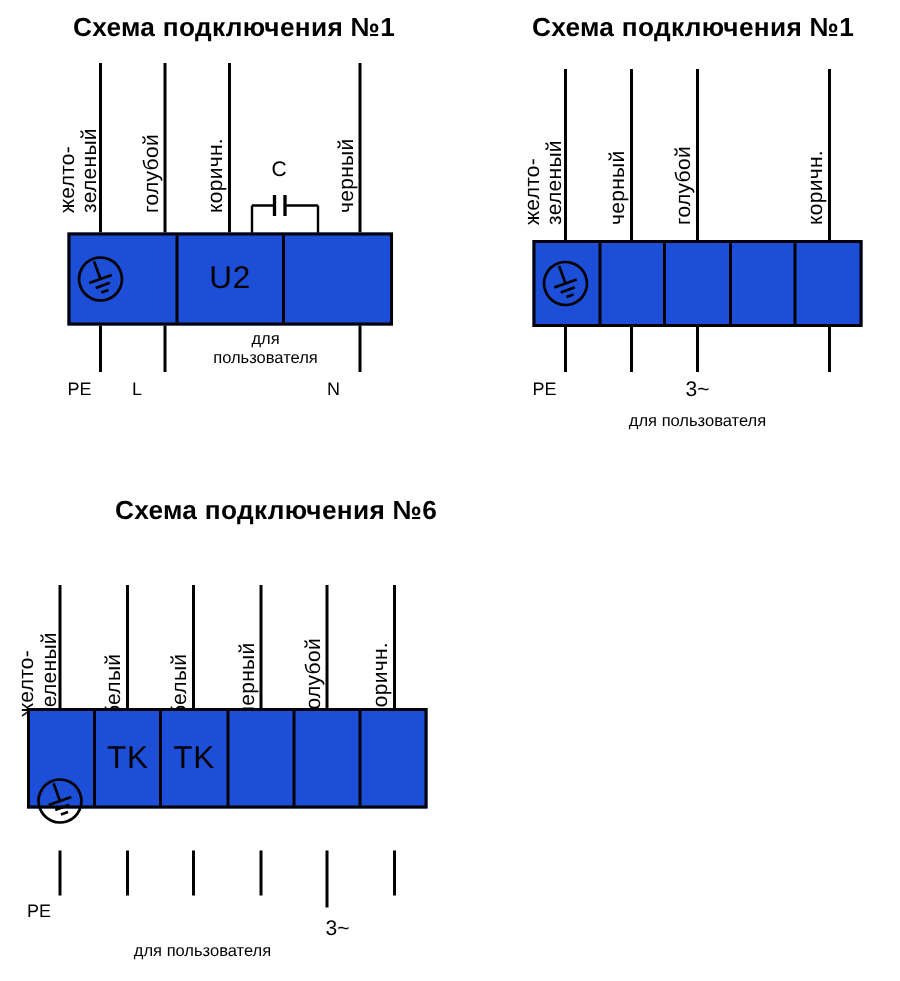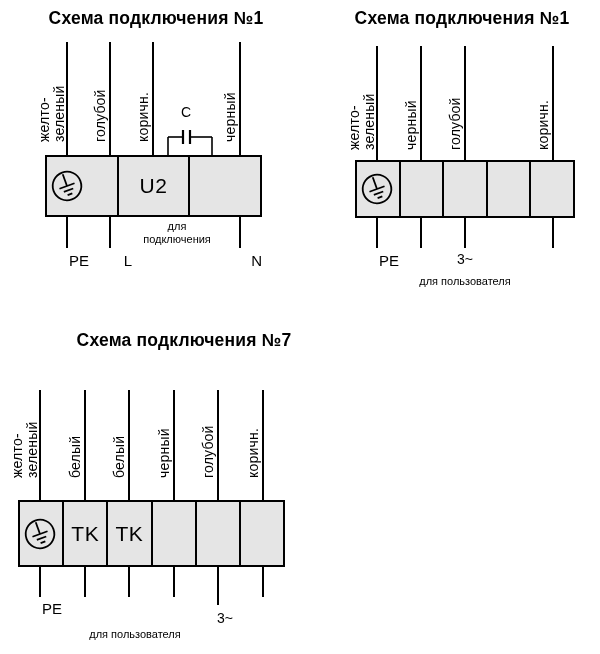--- a/index.html
+++ b/index.html
@@ -33,36 +33,36 @@
     font-size: 14px;
     line-height: 1.07;
     white-space: pre-line;
     letter-spacing: 0.2px;
   }
   .tblock {
     position: absolute;
     box-sizing: border-box;
     border: 2px solid #000;
     display: flex;
-    background: #e5e5e5;
+    background: #1d4ed8;
   }
   .tcell {
     flex: 1;
     border-left: 2px solid #000;
     display: flex;
     align-items: center;
     justify-content: center;
     font-size: 21px;
     letter-spacing: 0.5px;
   }
   .tcell:first-child { border-left: none; }
   .small-label {
     position: absolute;
-    font-size: 15px;
-    text-align: right;
+    font-size: 12px;
+    text-align: left;
   }
   .phase-label {
     position: absolute;
     font-size: 14px;
     text-align: center;
   }
   .user-note {
     position: absolute;
     font-size: 11px;
     text-align: center;
@@ -133,21 +133,21 @@
     </div>
 
     <div class="wire" style="left:66px; top:217px; height:31px;"></div>
     <div class="wire" style="left:109px; top:217px; height:31px;"></div>
     <div class="wire" style="left:239px; top:217px; height:31px;"></div>
 
     <div class="small-label" style="left:45px; top:252px; width:44px;">PE</div>
     <div class="small-label" style="left:88px; top:252px; width:44px;">L</div>
     <div class="small-label" style="left:218px; top:252px; width:44px;">N</div>
     <div class="user-note" style="left:125px; top:220px; width:104px;">для
-подключения</div>
+пользователя</div>
   </section>
 
   <section>
     <div class="title" style="left:338px; top:8px; width:248px;">Схема подключения №1</div>
 
     <div class="wire" style="left:376px; top:46px; height:114px;"></div>
     <div class="wire" style="left:420px; top:46px; height:114px;"></div>
     <div class="wire" style="left:464px; top:46px; height:114px;"></div>
     <div class="wire" style="left:552px; top:46px; height:114px;"></div>
 
@@ -181,38 +181,38 @@
     <div class="wire" style="left:420px; top:218px; height:30px;"></div>
     <div class="wire" style="left:464px; top:218px; height:30px;"></div>
     <div class="wire" style="left:552px; top:218px; height:30px;"></div>
 
     <div class="small-label" style="left:355px; top:252px; width:44px;">PE</div>
     <div class="phase-label" style="left:443px; top:251px; width:44px;">3~</div>
     <div class="user-note" style="left:393px; top:275px; width:144px;">для пользователя</div>
   </section>
 
   <section>
-    <div class="title" style="left:58px; top:330px; width:252px;">Схема подключения №7</div>
+    <div class="title" style="left:58px; top:330px; width:252px;">Схема подключения №6</div>
 
     <div class="wire" style="left:39px; top:390px; height:110px;"></div>
     <div class="wire" style="left:84px; top:390px; height:110px;"></div>
     <div class="wire" style="left:128px; top:390px; height:110px;"></div>
     <div class="wire" style="left:173px; top:390px; height:110px;"></div>
     <div class="wire" style="left:217px; top:390px; height:110px;"></div>
     <div class="wire" style="left:262px; top:390px; height:110px;"></div>
 
     <span class="vlabel" style="left:10px; top:478px;">желто-
 зеленый</span>
     <span class="vlabel" style="left:68px; top:478px;">белый</span>
     <span class="vlabel" style="left:112px; top:478px;">белый</span>
     <span class="vlabel" style="left:157px; top:478px;">черный</span>
     <span class="vlabel" style="left:201px; top:478px;">голубой</span>
     <span class="vlabel" style="left:246px; top:478px;">коричн.</span>
 
-    <div class="tblock" style="left:18px; top:500px; width:267px; height:67px;">
+    <div class="tblock" style="left:18px; top:472px; width:267px; height:67px;">
       <div class="tcell"></div>
       <div class="tcell">TK</div>
       <div class="tcell">TK</div>
       <div class="tcell"></div>
       <div class="tcell"></div>
       <div class="tcell"></div>
     </div>
 
     <div class="ground-wrap" style="left:22px; top:516px;">
       <svg width="36" height="36" viewBox="0 0 36 36">

